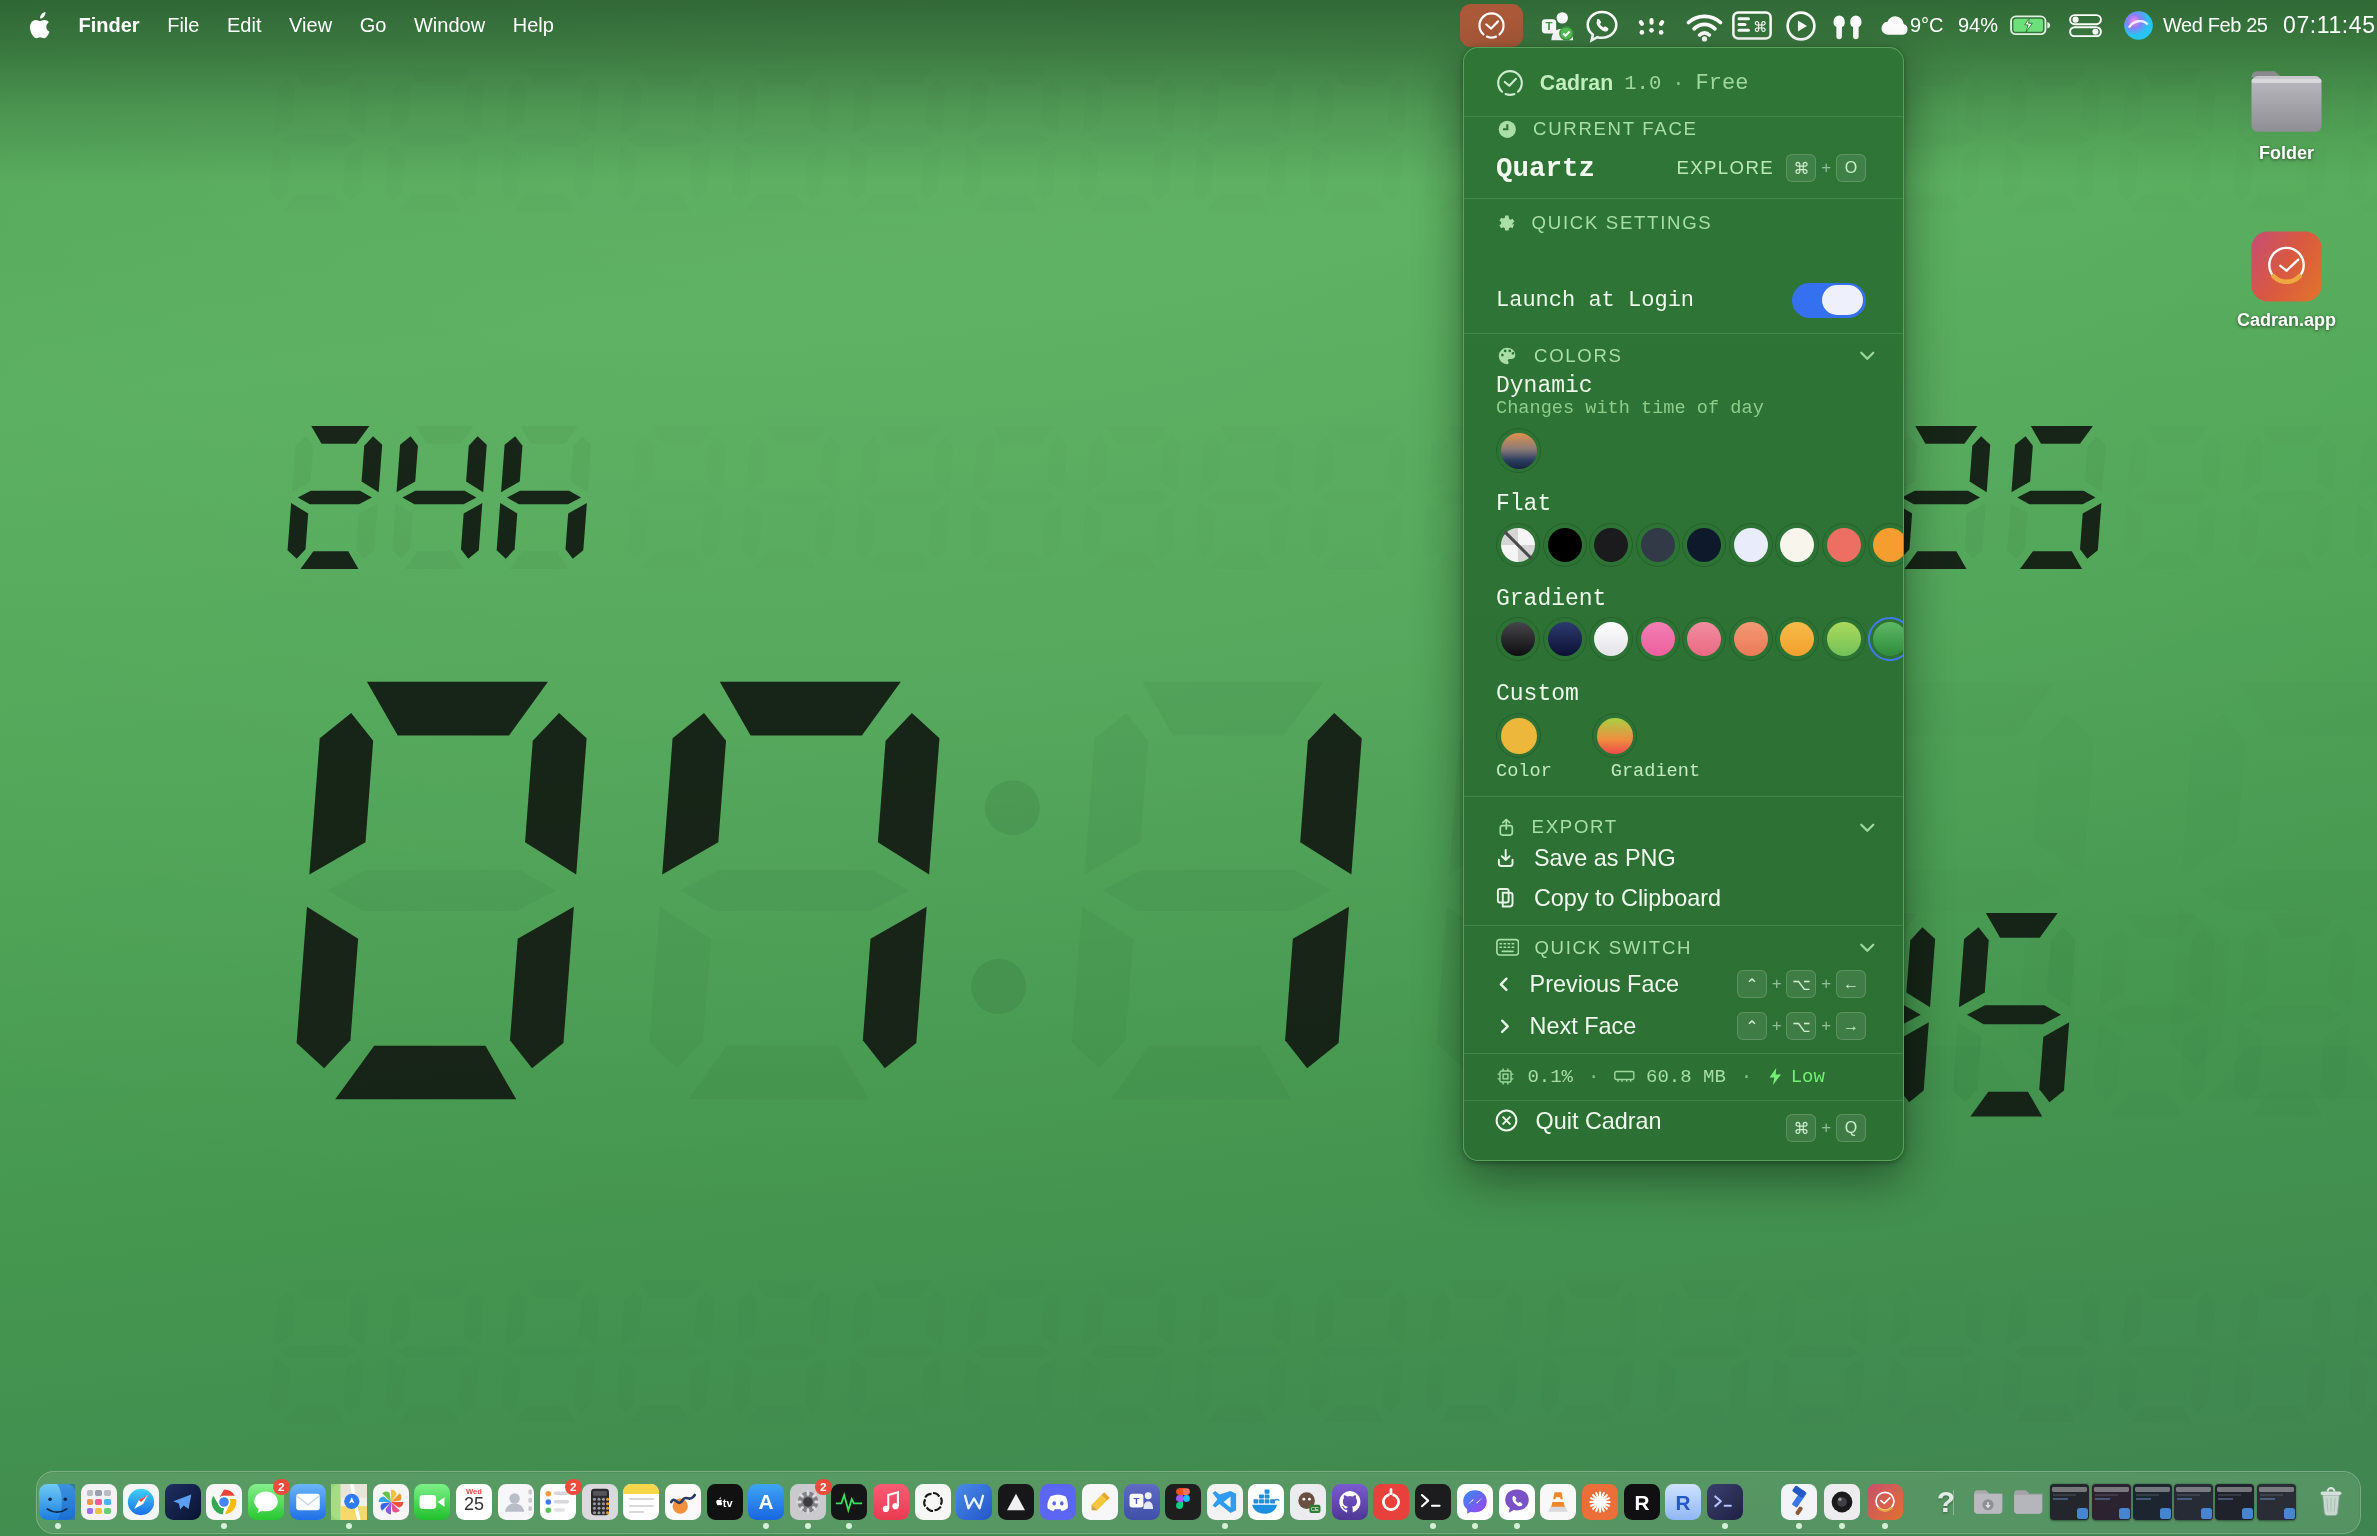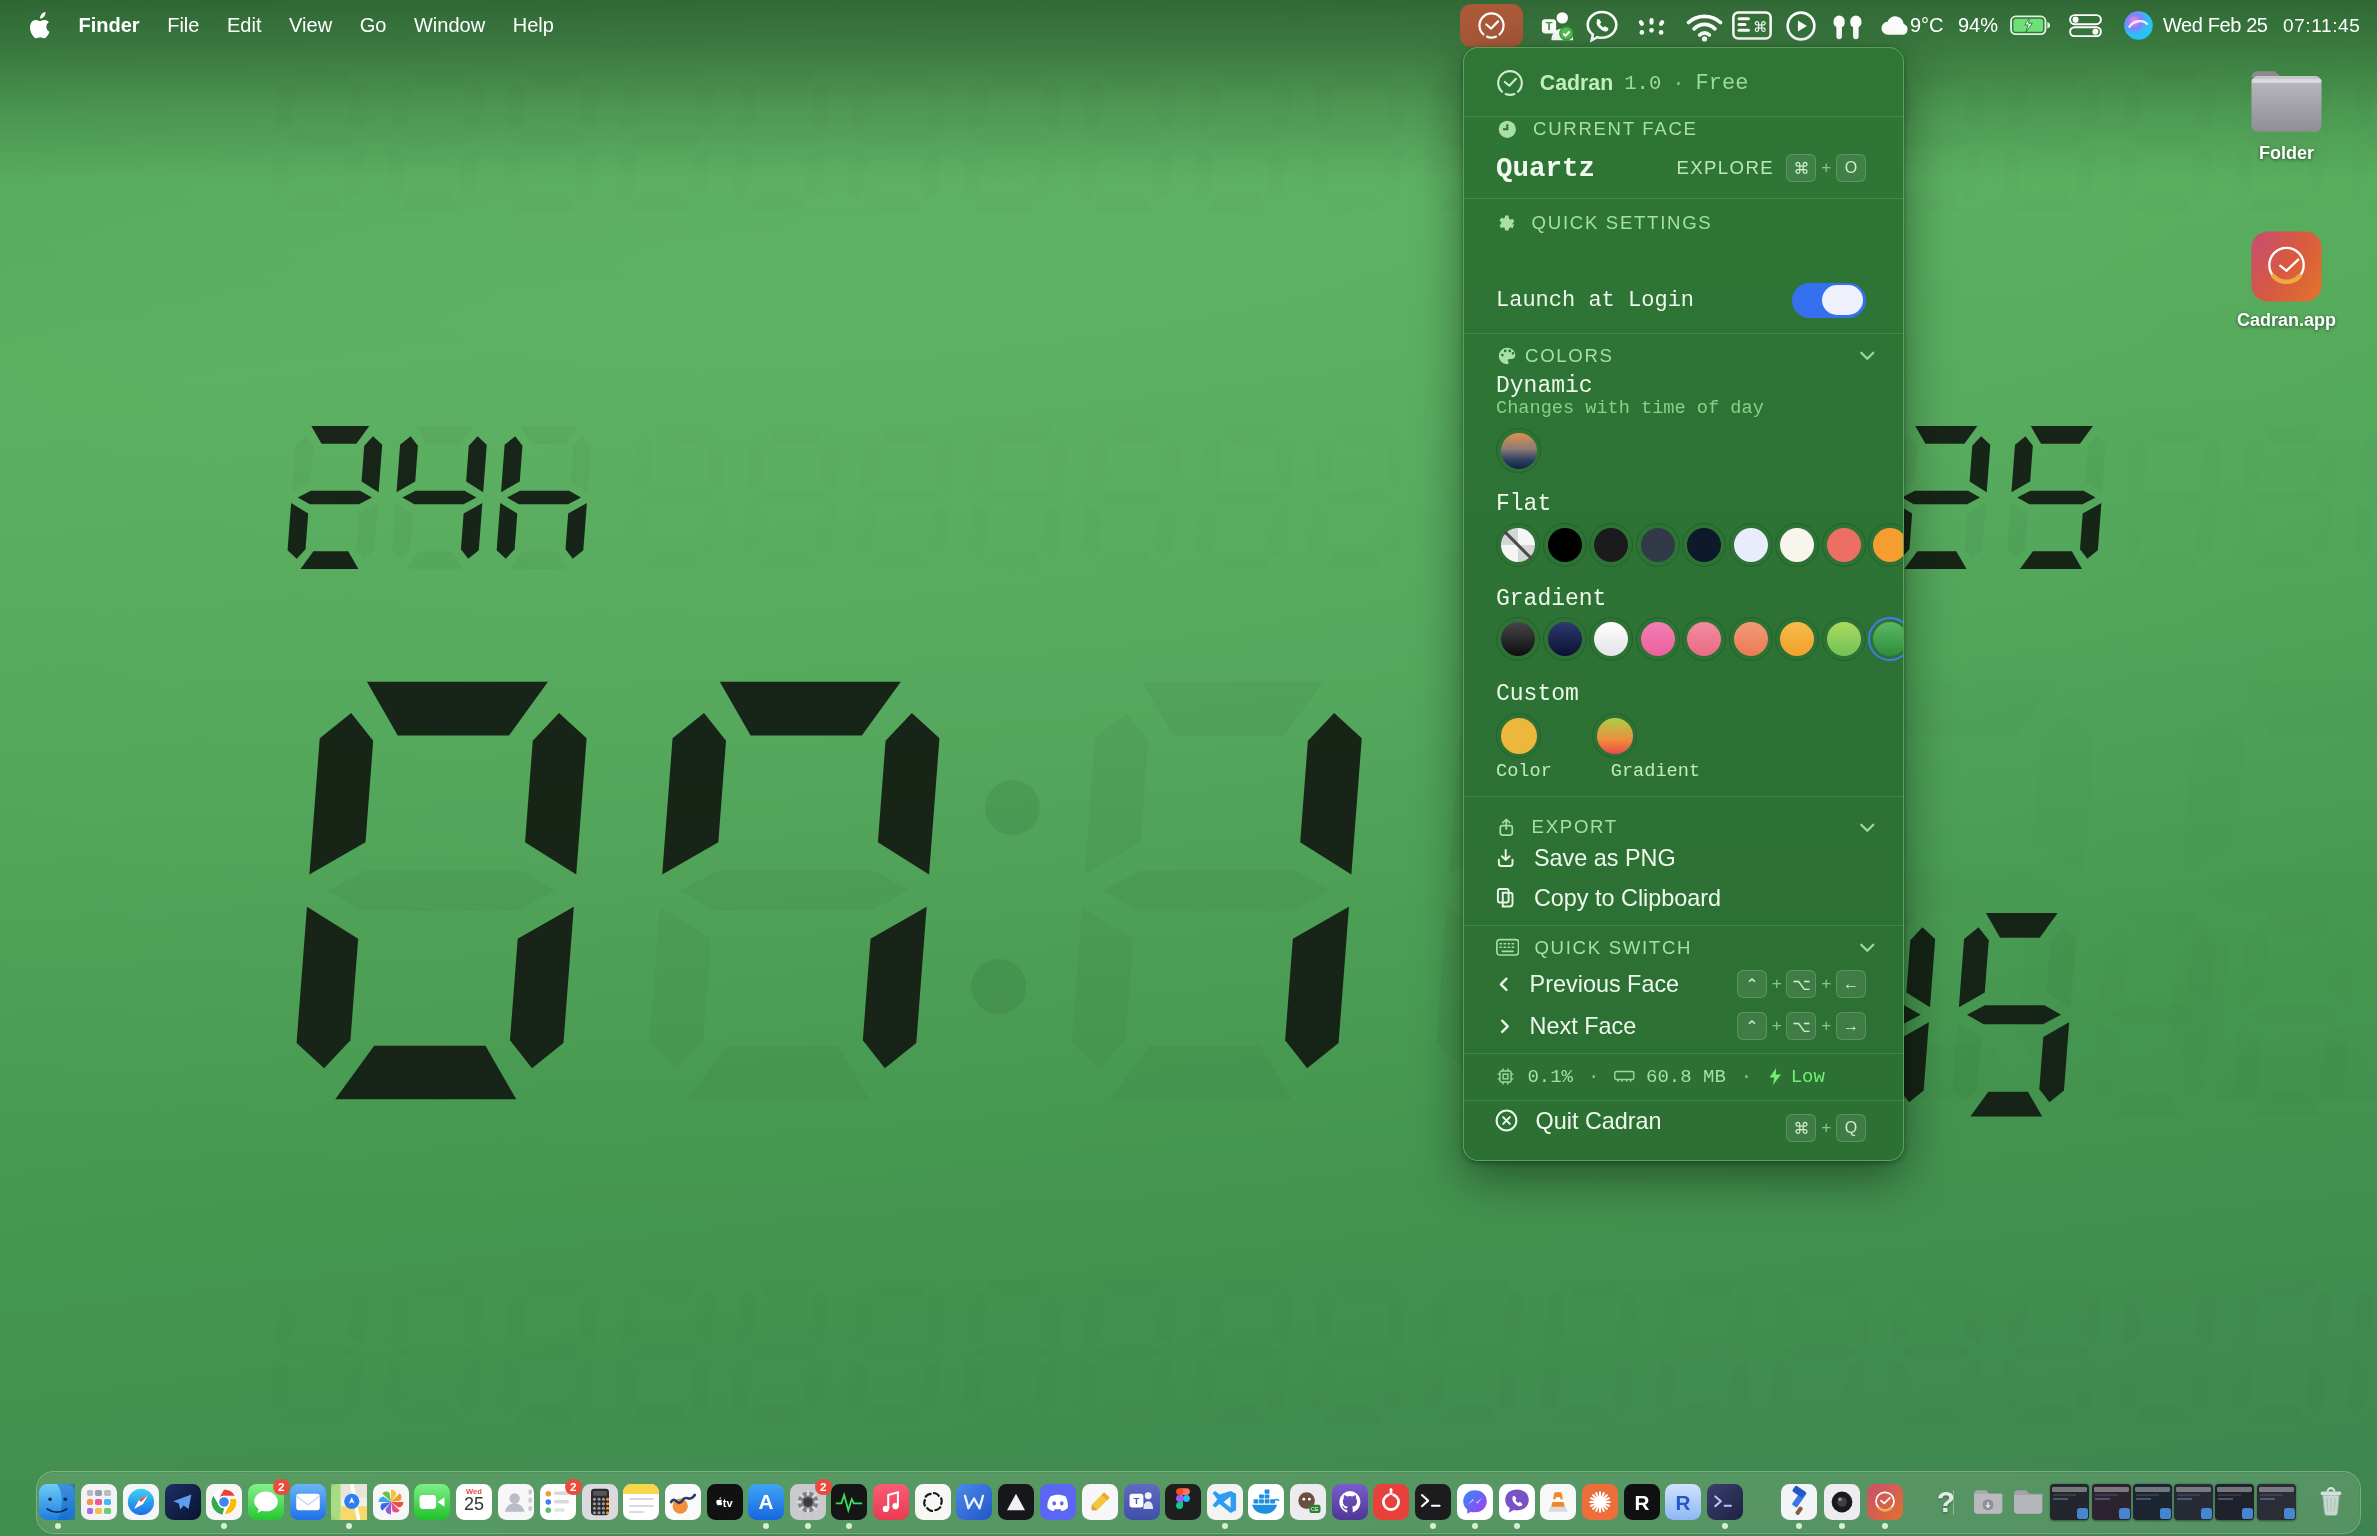--- a/index.html
+++ b/index.html
@@ -621,21 +621,21 @@
             <stop offset="0%" stop-color="#ff8ad8"></stop>
             <stop offset="45%" stop-color="#8a7dff"></stop>
             <stop offset="100%" stop-color="#27c3f3"></stop>
           </radialGradient>
         </defs>
 <circle cx="12" cy="12" r="10.4" fill="url(#siri)"></circle>
 <path d="M5 13.5c3.2-5.2 10.5-6.3 13.6-2.1" stroke="rgba(255,255,255,0.85)" stroke-width="1.7" fill="none"></path>
       </svg>
     </div>
     <div style="position:absolute;left:2163px;top:0;height:51px;display:flex;align-items:center;font-size:20px;letter-spacing:-0.4px">Wed Feb 25</div>
-    <div style="position:absolute;left:2283px;top:0;height:51px;display:flex;align-items:center;font-size:19px;letter-spacing:0.6px">07:11:45</div>
+    <div style="position:absolute;left:2283px;top:0;height:51px;display:flex;align-items:center;font-size:23px;letter-spacing:0.6px">07:11:45</div>
   </div>
 <div class="panel">
     <div style="position:absolute;left:0;top:11px;width:100%;height:48px;display:flex;align-items:center">
       <div style="margin-left:30px;display:flex;align-items:center">
         <svg width="32" height="32" viewBox="0 0 46 46">
           <path d="M34.4 35.6 A17 17 0 1 0 11.6 35.6" fill="none" stroke="#cfeccd" stroke-width="3" stroke-linecap="round"></path>
           <path d="M16.6 38.8 A17 17 0 0 0 29.4 38.8" fill="none" stroke="#cfeccd" stroke-width="3" stroke-linecap="round"></path>
           <path d="M15.5 21.5l6.5 5.5 9.5-10" fill="none" stroke="#cfeccd" stroke-width="3" stroke-linecap="round" stroke-linejoin="round"></path>
         </svg>
       </div>
@@ -677,21 +677,21 @@
         <div style="position:absolute;right:2.8px;top:2.8px;width:41px;height:30px;border-radius:15px;background:#eef1fb"></div>
       </div>
     </div>
     <div class="divider" style="top:285px"></div>
     <div style="position:absolute;left:0;top:291px;width:100%;height:33px;display:flex;align-items:center">
       <div style="margin-left:32px;display:flex">
         <svg width="22" height="22" viewBox="0 0 24 24">
           <path fill="#a9dfa6" d="M12 3a9 9 0 000 18c1.1 0 1.8-.8 1.8-1.7 0-.5-.2-.9-.5-1.2-.3-.3-.5-.7-.5-1.1 0-.9.8-1.7 1.8-1.7h2a4.5 4.5 0 004.4-4.5C21 6.5 17 3 12 3zm-5 9.5a1.5 1.5 0 110-3 1.5 1.5 0 010 3zm3-4.5a1.5 1.5 0 110-3 1.5 1.5 0 010 3zm5 0a1.5 1.5 0 110-3 1.5 1.5 0 010 3zm3.5 2.5a1.5 1.5 0 110-3 1.5 1.5 0 010 3z"></path>
         </svg>
       </div>
-      <div class="seclabel" style="margin-left:7px">COLORS</div>
+      <div class="seclabel" style="margin-left:16px">COLORS</div>
       <div style="flex:1"></div>
       <div style="margin-right:25px;display:flex">
         <svg width="20.6" height="20.6" viewBox="0 0 24 24">
           <path d="M5 9l7 7 7-7" stroke="#9ed89b" stroke-width="2.6" fill="none" stroke-linecap="round" stroke-linejoin="round"></path>
         </svg>
       </div>
     </div>
     <div style="position:absolute;left:0;top:321px;width:100%;height:33px;display:flex;align-items:center">
       <div class="mono" style="margin-left:32px;font-size:23px;color:#eef8ec">Dynamic</div>
     </div>

